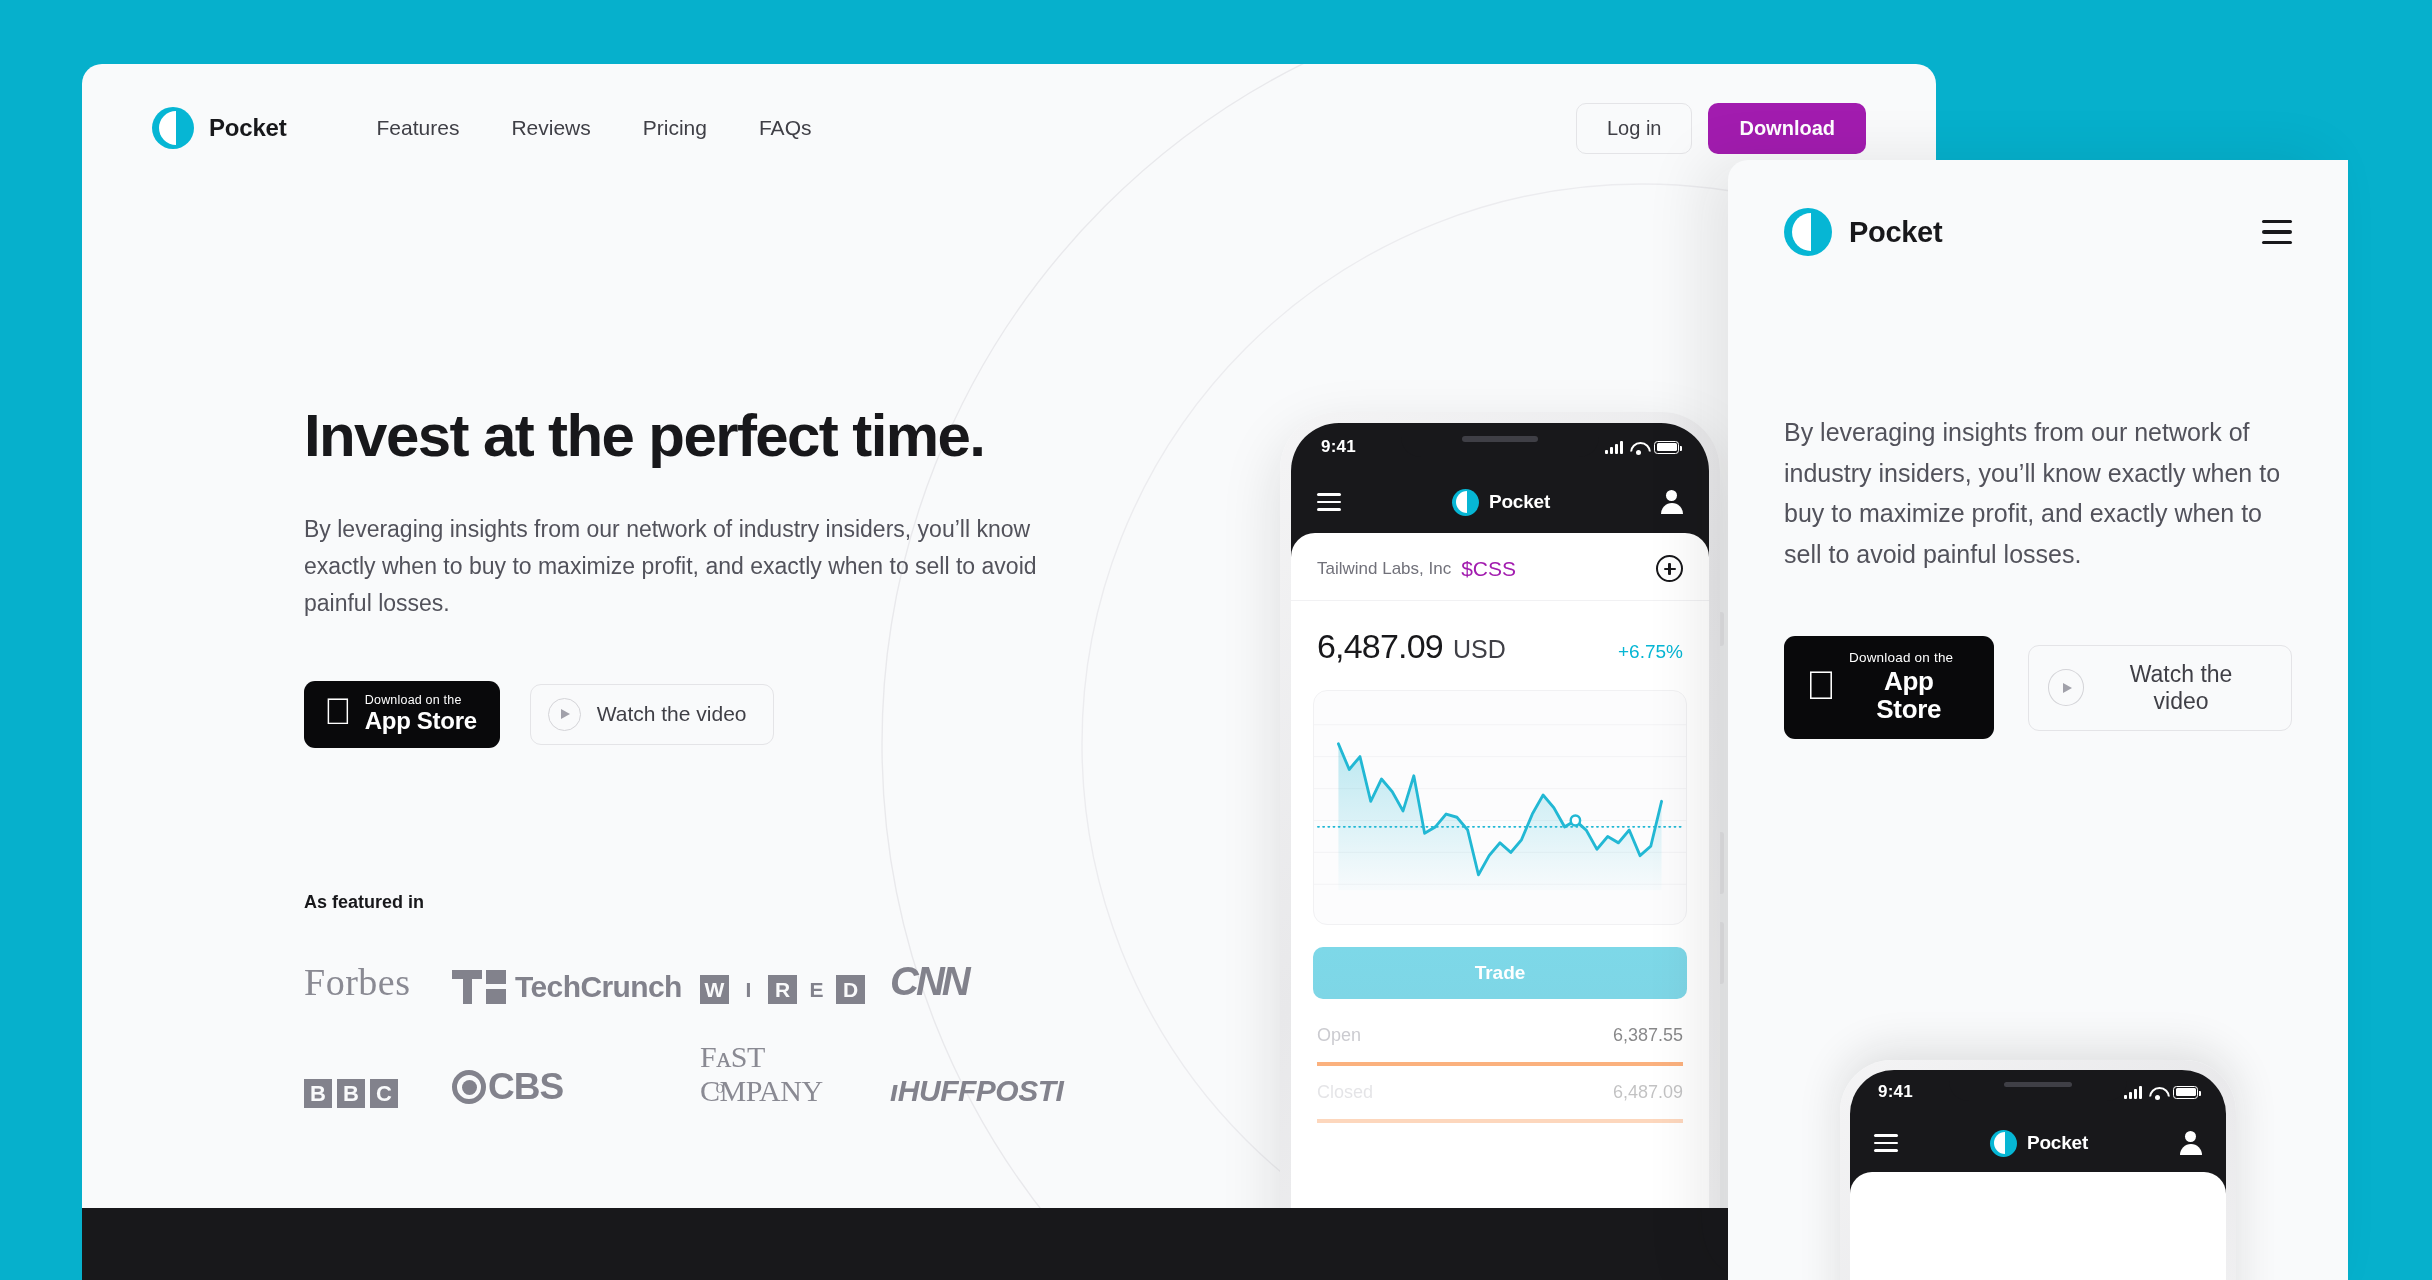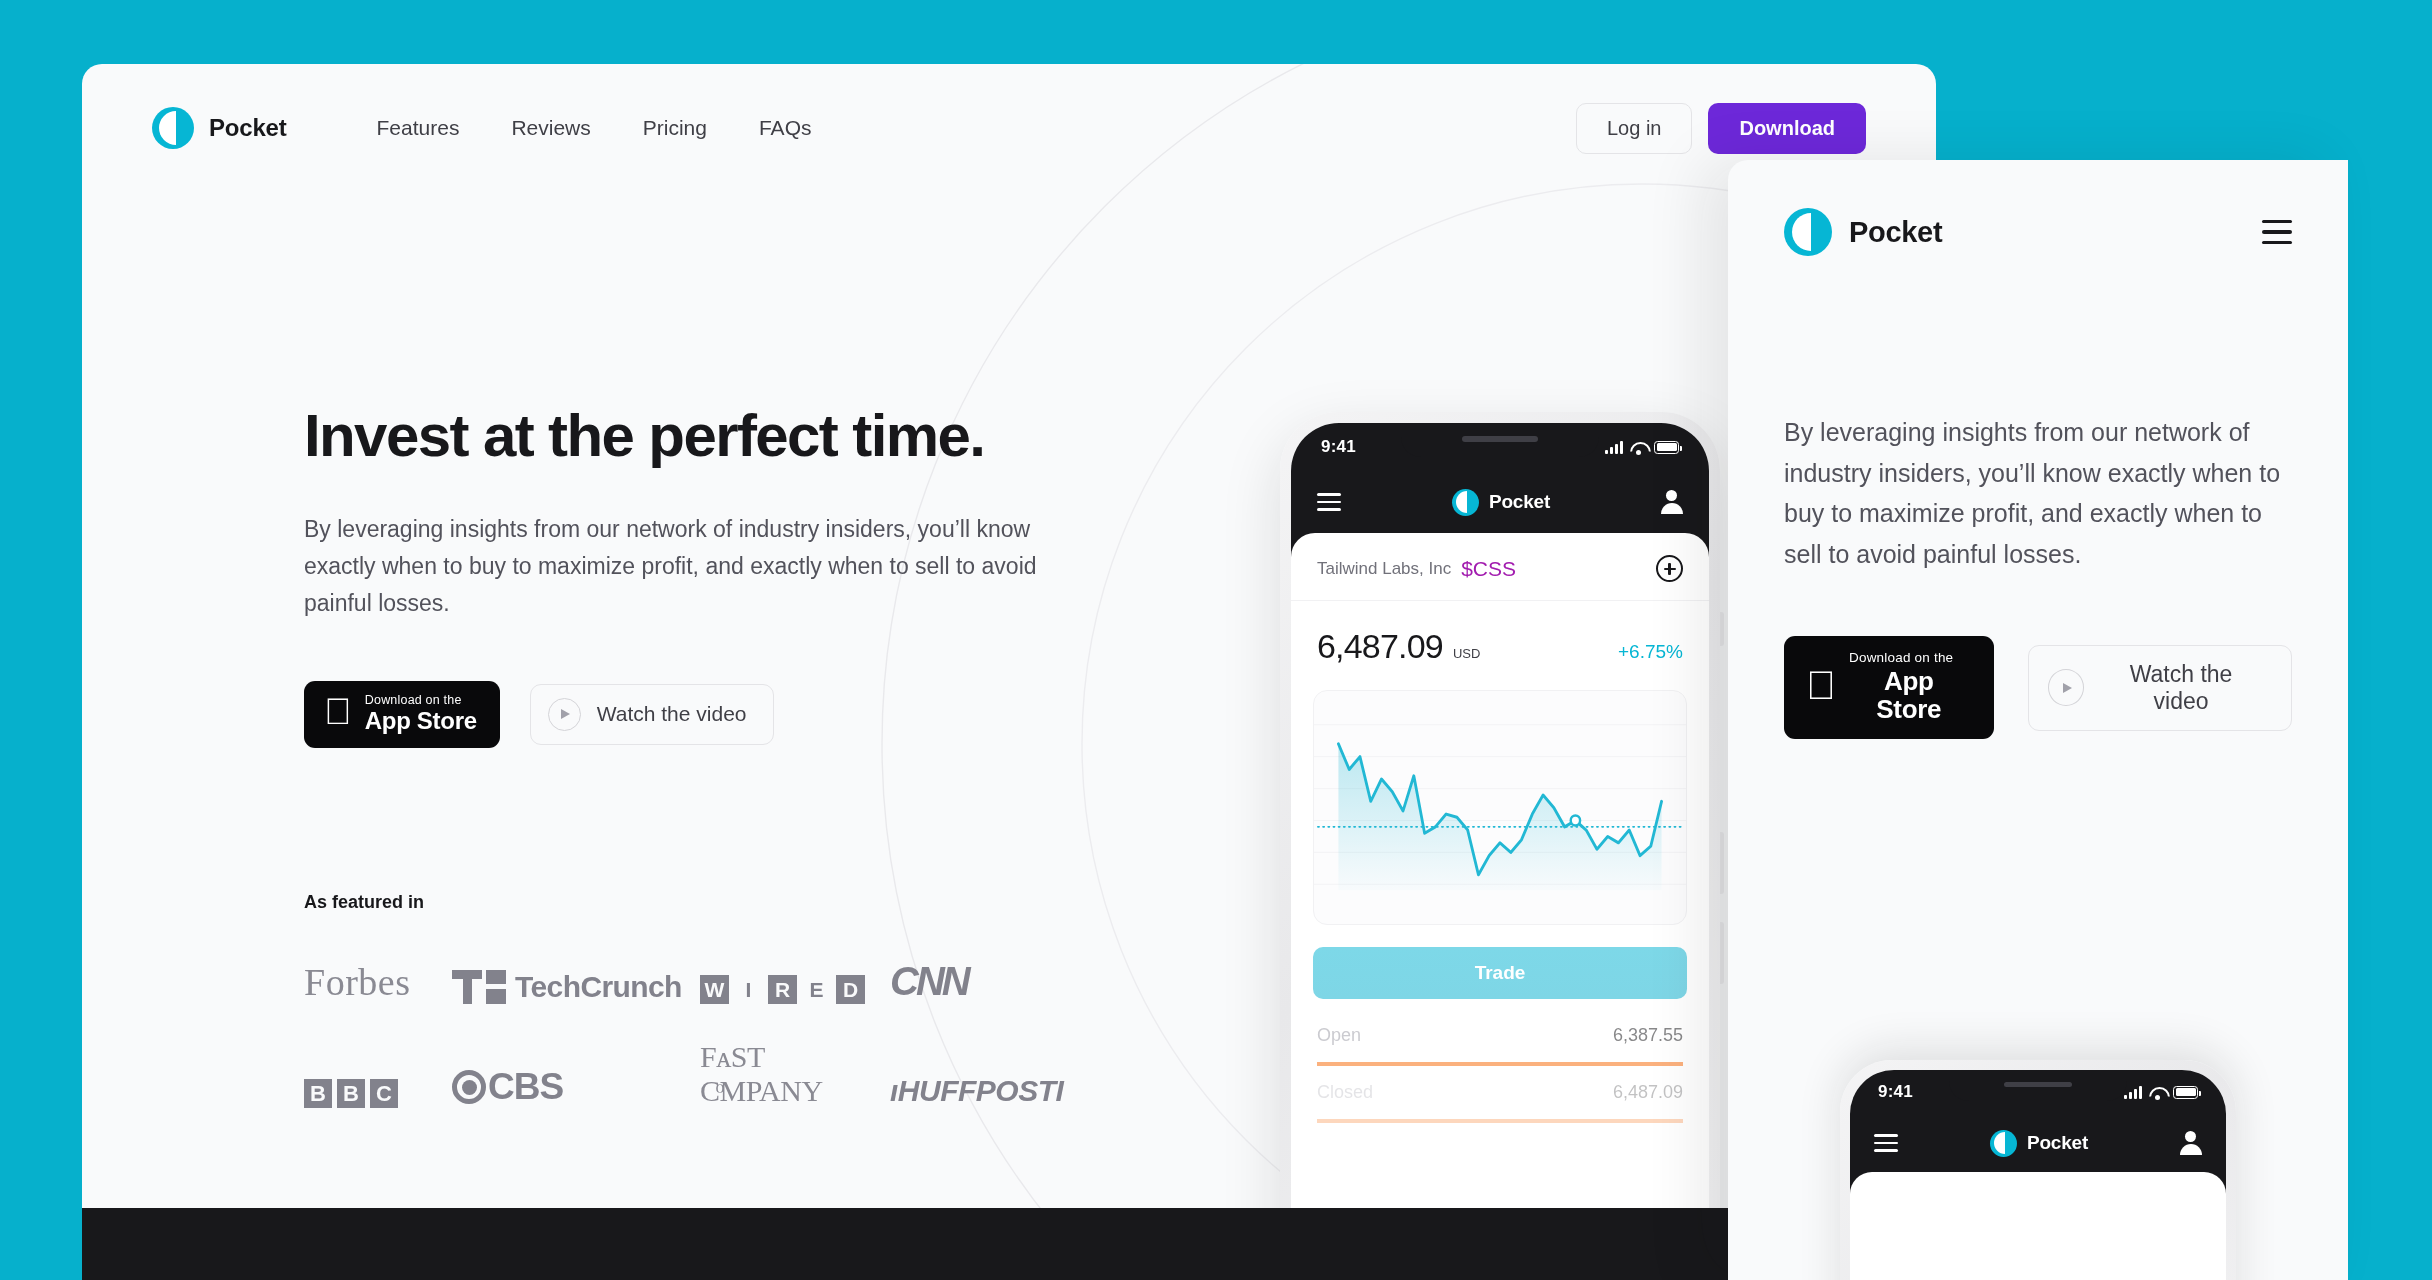--- a/index.html
+++ b/index.html
@@ -48,21 +48,21 @@
     font-size: 21px; color: #3f3f46; padding: 10px 26px;
     border-radius: 8px; text-decoration: none; cursor: pointer;
   }
   .dnav-right { margin-left: auto; display: flex; align-items: center; gap: 16px; }
   .btn-login {
     font-size: 20px; color: #3f3f46; background: transparent;
     border: 1px solid #e4e4e7; border-radius: 10px;
     padding: 13px 30px; cursor: pointer; font-family: inherit;
   }
   .btn-download {
-    font-size: 20px; color: #ffffff; background: #6d28d9;
+    font-size: 20px; color: #ffffff; background: #a21caf;
     border: none; border-radius: 10px;
     padding: 14px 31px; cursor: pointer; font-weight: 600; font-family: inherit;
   }
 
   
   .hero { position: absolute; left: 222px; top: 340px; width: 760px; }
   .hero h1 {
     font-size: 60px; line-height: 1.08; font-weight: 700;
     color: #18181b; letter-spacing: -1.6px;
   }
@@ -255,21 +255,21 @@
     border: 2px solid #18181b; position: relative; cursor: pointer;
   }
   .tk-add::before, .tk-add::after {
     content:''; position:absolute; background:#18181b; border-radius:1px;
   }
   .tk-add::before { left: 5.5px; top: 11px; width: 12px; height: 2.2px; }
   .tk-add::after  { left: 10.4px; top: 6px; width: 2.2px; height: 12px; }
 
   .price-row { display:flex; align-items: baseline; padding: 26px 26px 20px; }
   .price-val { font-size: 34px; color: #18181b; letter-spacing: -0.8px; }
-  .price-cur { font-size: 13px; color: #3f3f46; margin-left: 10px; }
+  .price-cur { font-size: 25px; color: #3f3f46; margin-left: 10px; }
   .price-chg { margin-left: auto; font-size: 19px; color: #06b6d4; }
 
   .ranges { display: flex; gap: 0; padding: 0 26px 14px; }
   .range {
     font-size: 16px; color: #71717a; padding: 4px 10px; cursor: pointer;
     border-radius: 6px;
   }
   .range:first-child { padding-left: 0; }
   .range.active { color: #0891b2; font-weight: 700; }
 

